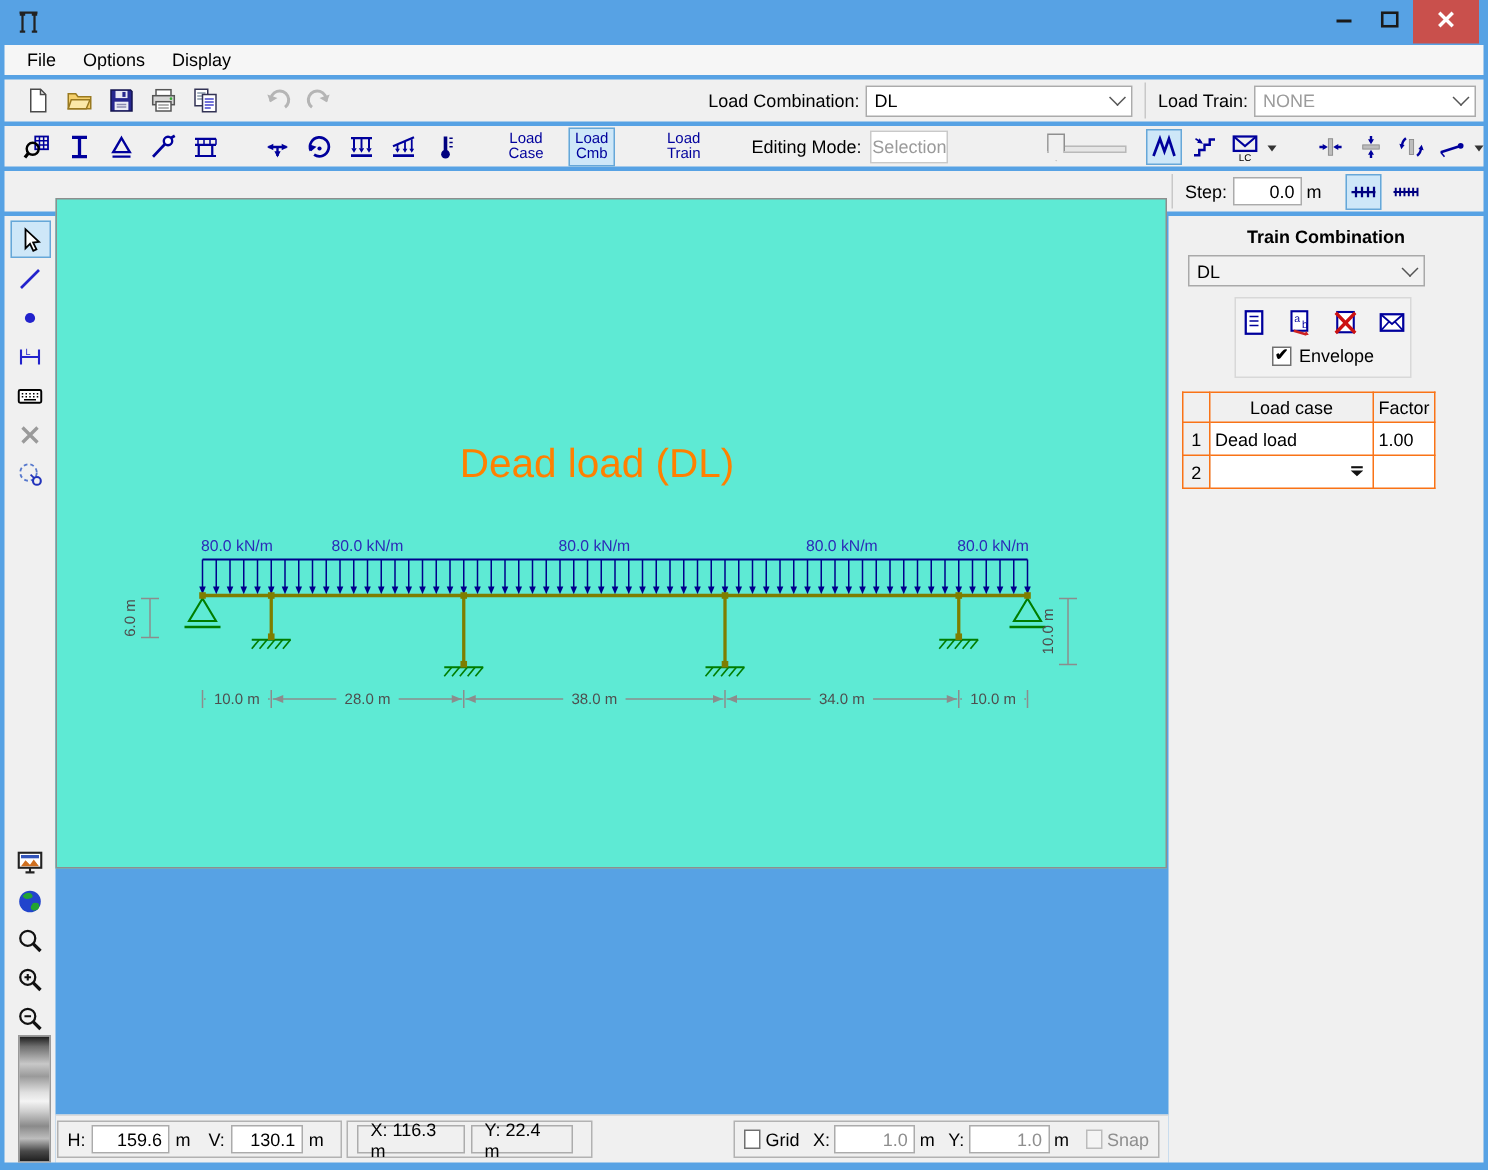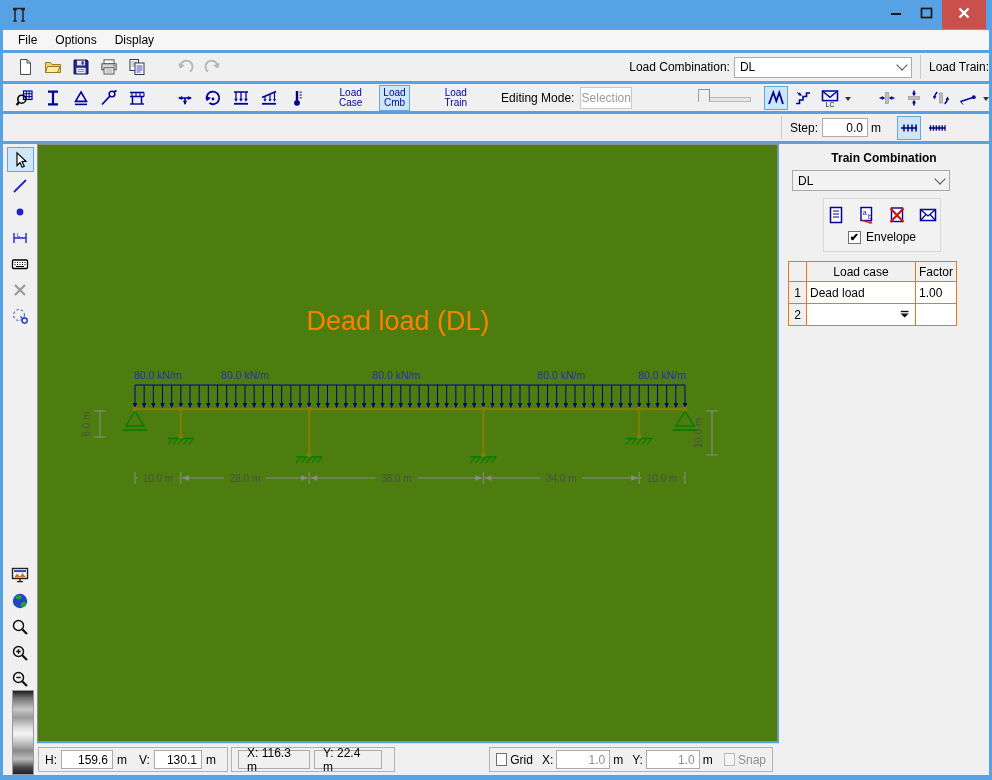--- a/index.html
+++ b/index.html
@@ -40,21 +40,21 @@
   .slider .track{position:absolute;left:0;right:0;top:9px;height:3px;background:#E6E6E6;border:1px solid #B9B9B9}
   .slider .thumb{position:absolute;left:0;top:1px;width:10px;height:17px;background:#F0F0F0;border:1px solid #8F8F8F;
                  clip-path:polygon(0 0,100% 0,100% 62%,50% 100%,0 62%)}
   .palette{position:absolute;left:3px;top:144px;width:34px;height:631px;background:#F0F0F0}
   .pal-btn{width:27px;height:25px;margin:1px auto;display:flex;align-items:center;justify-content:center;
            border:1px solid transparent;box-sizing:border-box}
   .pal-btn.active{background:#CEE7F8;border-color:#66A7D8}
   .pal-bottom{position:absolute;top:417px;left:0;right:0}
   .gradstrip{position:absolute;left:12px;top:690px;width:22px;height:85px;border:1px solid #9A9A9A;box-sizing:border-box;
      background:linear-gradient(180deg,#1c1c1c 0%,#6e6e6e 8%,#c8c8c8 22%,#9a9a9a 32%,#e0e0e0 45%,#f4f4f4 52%,#cfcfcf 60%,#8a8a8a 72%,#bdbdbd 82%,#4a4a4a 92%,#202020 100%)}
-  .canvas-wrap{position:absolute;left:37px;top:144px;width:741px;height:598px;background:#4d7c0f;
+  .canvas-wrap{position:absolute;left:37px;top:132px;width:741px;height:447px;background:#5eead4;
                border:1px solid #8E8E8E;box-sizing:border-box}
   .rpanel{position:absolute;left:779px;top:144px;width:210px;height:631px;background:#F0F0F0}
   .rp-title{position:absolute;top:7px;left:0;right:0;text-align:center;font-weight:bold}
   .rp-combo{position:absolute;left:13px;top:26px;width:158px}
   .rp-group{position:absolute;left:44px;top:54px;width:116px;height:52px;border:1px solid #D8D8D8;background:#F2F2F2}
   .rp-icons{display:flex;justify-content:center;gap:7px;margin-top:4px}
   .rp-env{display:flex;align-items:center;justify-content:center;gap:5px;margin-top:3px}
   .cb{width:13px;height:13px;background:#fff;border:1px solid #707070;box-sizing:border-box;
       display:flex;align-items:center;justify-content:center;font-size:11px;font-weight:bold;line-height:10px}
   .cb.disabled{border-color:#BBB;background:#F4F4F4}
@@ -161,20 +161,24 @@
       </span>
     </div>
   <div style="flex:1"></div>
   <span class="lbl">Load Combination:</span>
   <div class="combo" style="width:178px;margin-left:4px">
     <span>DL</span>
     <span class="chev"></span>
   </div>
   <div class="sep-l" style="margin-left:8px"></div>
   <span class="lbl" style="margin-left:8px">Load Train:</span>
+  <div class="combo disabled" style="width:148px;margin-left:4px;margin-right:5px">
+    <span>NONE</span>
+    <span class="chev"></span>
+  </div>
 </div>
 
 <div class="tb tb2">
   <div class="icnrow" style="margin-left:10px">
       <span class="tbtn">
         <svg width="20" height="20" viewBox="0 0 20 20">
           <rect x="8.5" y="3" width="8.5" height="8.5" fill="none" stroke="#00009C" stroke-width="1.2"></rect>
           <path d="M8.5 5.8h8.5M8.5 8.6h8.5M11.3 3v8.5M14.1 3v8.5" stroke="#00009C"></path>
           <circle cx="6.8" cy="11.2" r="4" fill="none" stroke="#000" stroke-width="1.6"></circle>
           <path d="M3.9 14.2 L1.6 17" stroke="#000" stroke-width="2.2"></path>

